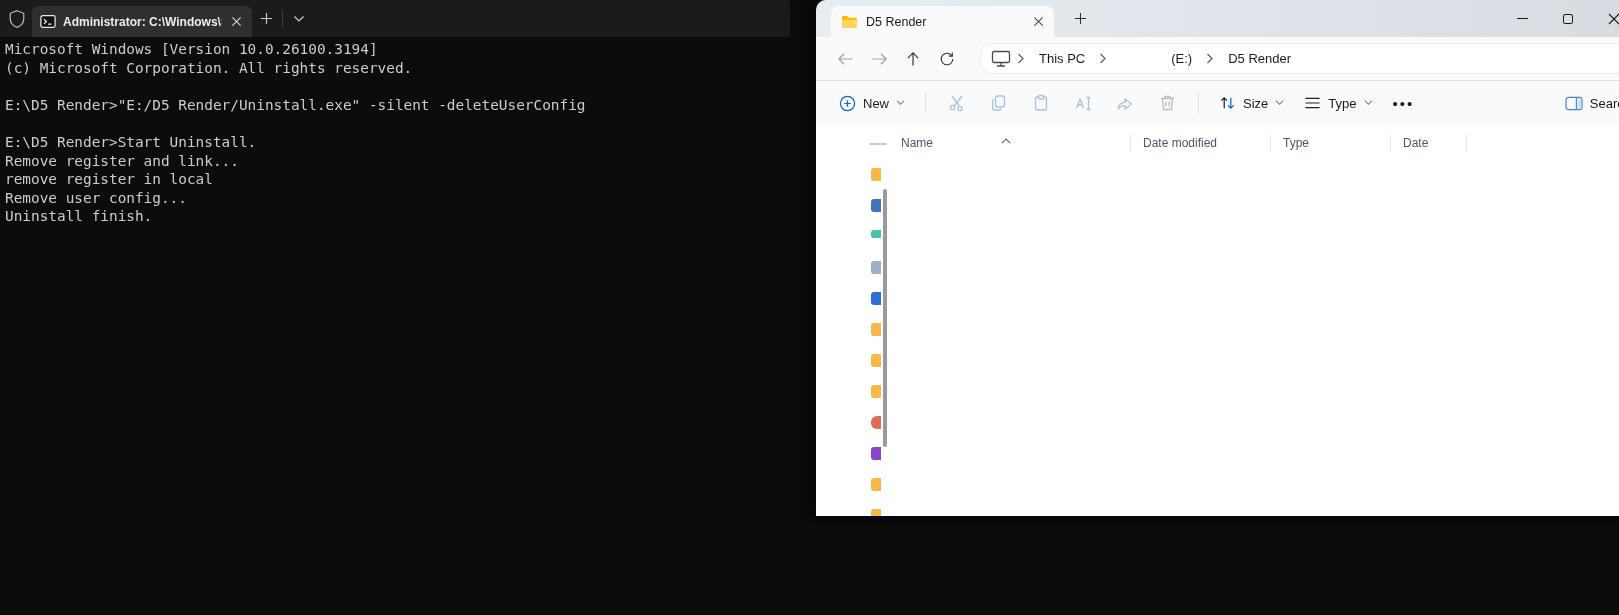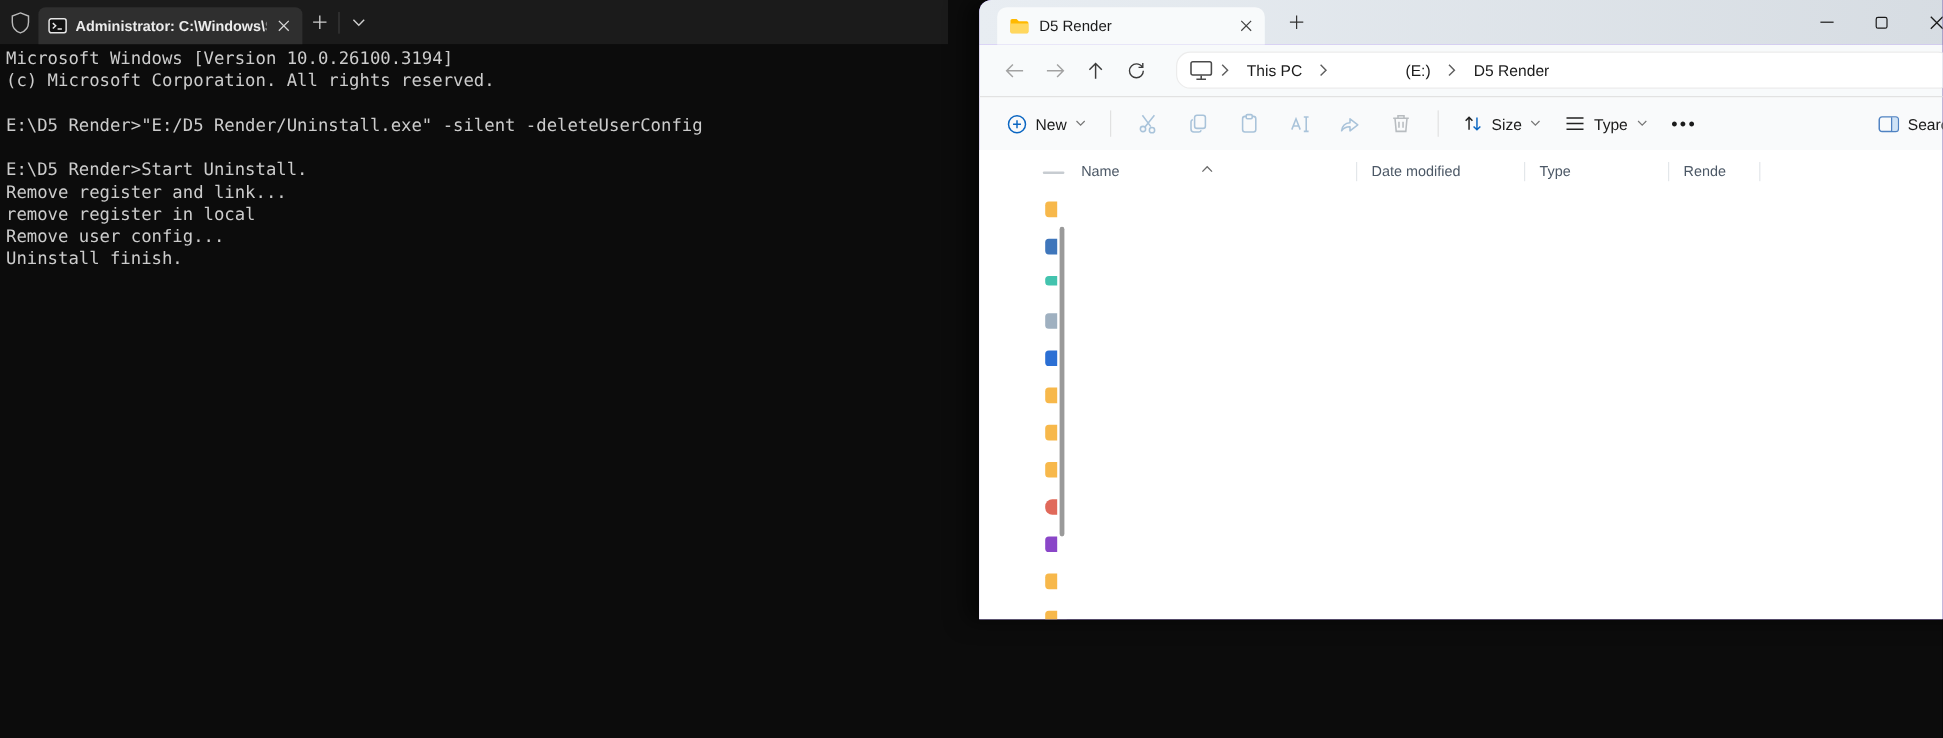--- a/index.html
+++ b/index.html
@@ -360,20 +360,20 @@
           <span class="col col-name">
             <span>Name</span>
             <span class="sort-chevron">
               <svg width="10" height="6" viewBox="0 0 10 6">
                   <path d="M1 5l4-4 4 4" fill="none" stroke="#6b6b6b" stroke-width="1.1"></path>
                 </svg>
             </span>
           </span>
           <span class="col col-date">Date modified</span>
           <span class="col col-type">Type</span>
-          <span class="col col-size">Rende</span>
+          <span class="col col-size">Date</span>
         </div>
       </div>
 
     </div>
 
   </section>
 </div>
 
 </body></html>

